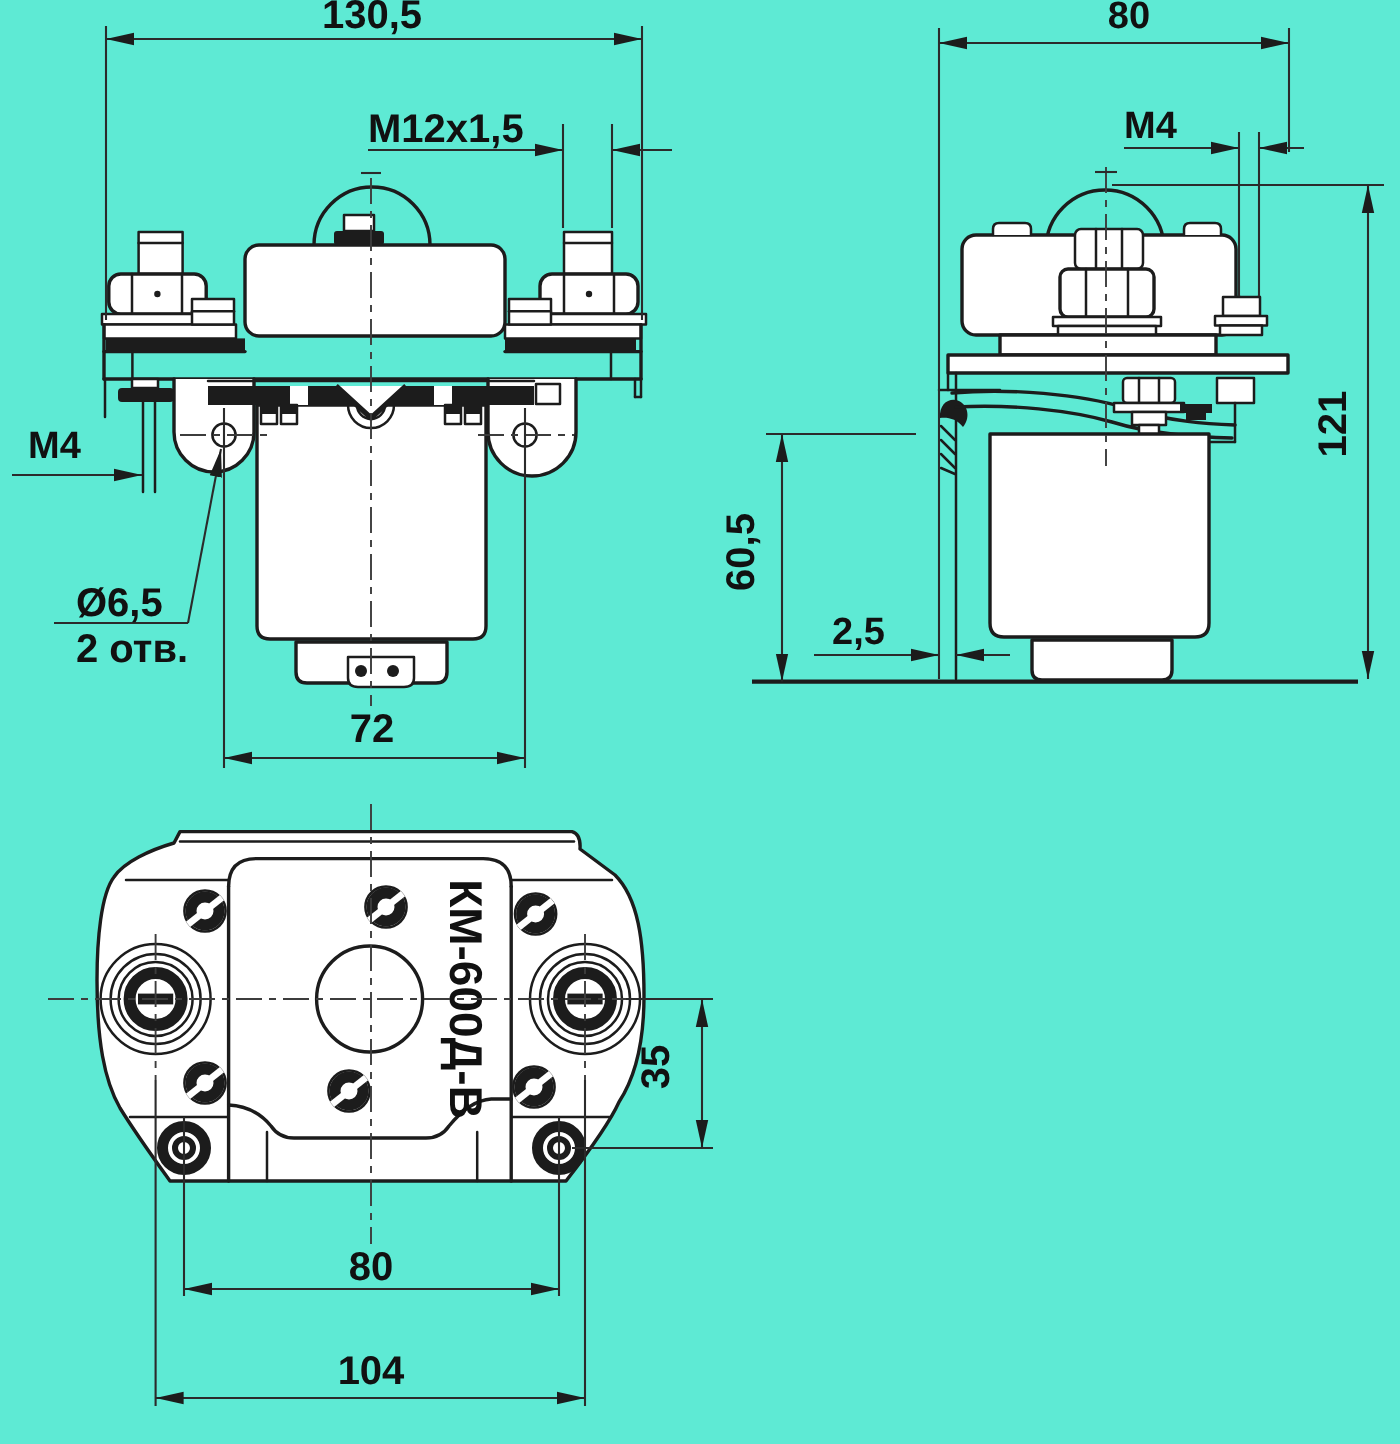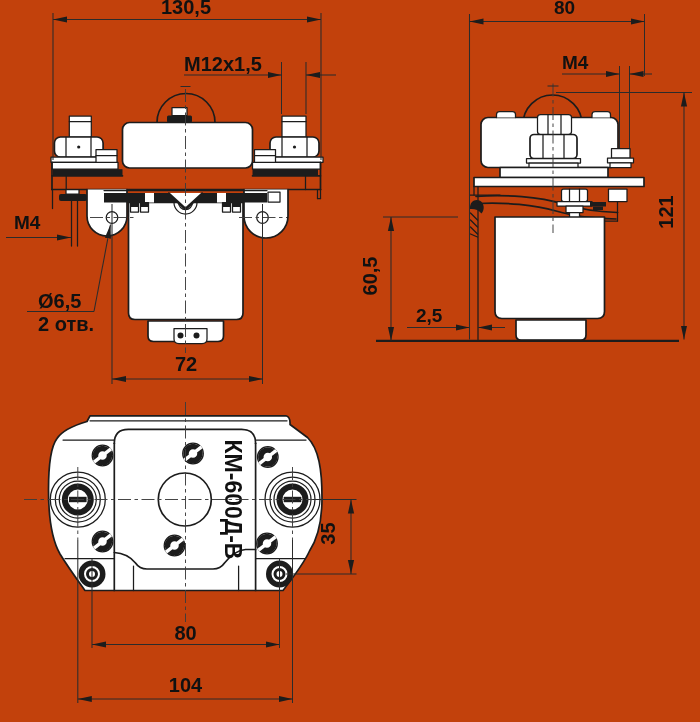--- a/index.html
+++ b/index.html
@@ -1,17 +1,17 @@
 <!DOCTYPE html>
 <html><head>
 <meta charset="utf-8">
 <style>
   html,body{margin:0;padding:0;background:#ffffff;}
   body{width:700px;height:722px;overflow:hidden;}
-  #sheet{width:700px;height:722px;position:relative;background:#c2410c;}
+  #sheet{width:700px;height:722px;position:relative;background:#5eead4;}
   svg{display:block;}
   .ink{stroke:#1c1c1c;fill:none;stroke-width:1.7;stroke-linecap:round;stroke-linejoin:round;}
   .ink2{stroke:#1c1c1c;fill:none;stroke-width:1.25;stroke-linecap:round;stroke-linejoin:round;}
   .thin{stroke:#2b2b2b;fill:none;stroke-width:1.05;stroke-linecap:butt;}
   .dim{stroke:#2b2b2b;fill:none;stroke-width:1.05;stroke-linecap:butt;}
   .cl{stroke:#3c3c3c;fill:none;stroke-width:0.95;stroke-dasharray:13 3.5 3.5 3.5;stroke-linecap:butt;}
   .whitefill{fill:#ffffff;}
   .darkfill{fill:#1c1c1c;stroke:none;}
   .slot{stroke:#ffffff;stroke-width:3.4;stroke-linecap:butt;fill:none;}
   .dimtext{font-family:"Liberation Sans","DejaVu Sans",sans-serif;font-weight:bold;fill:#111111;}

